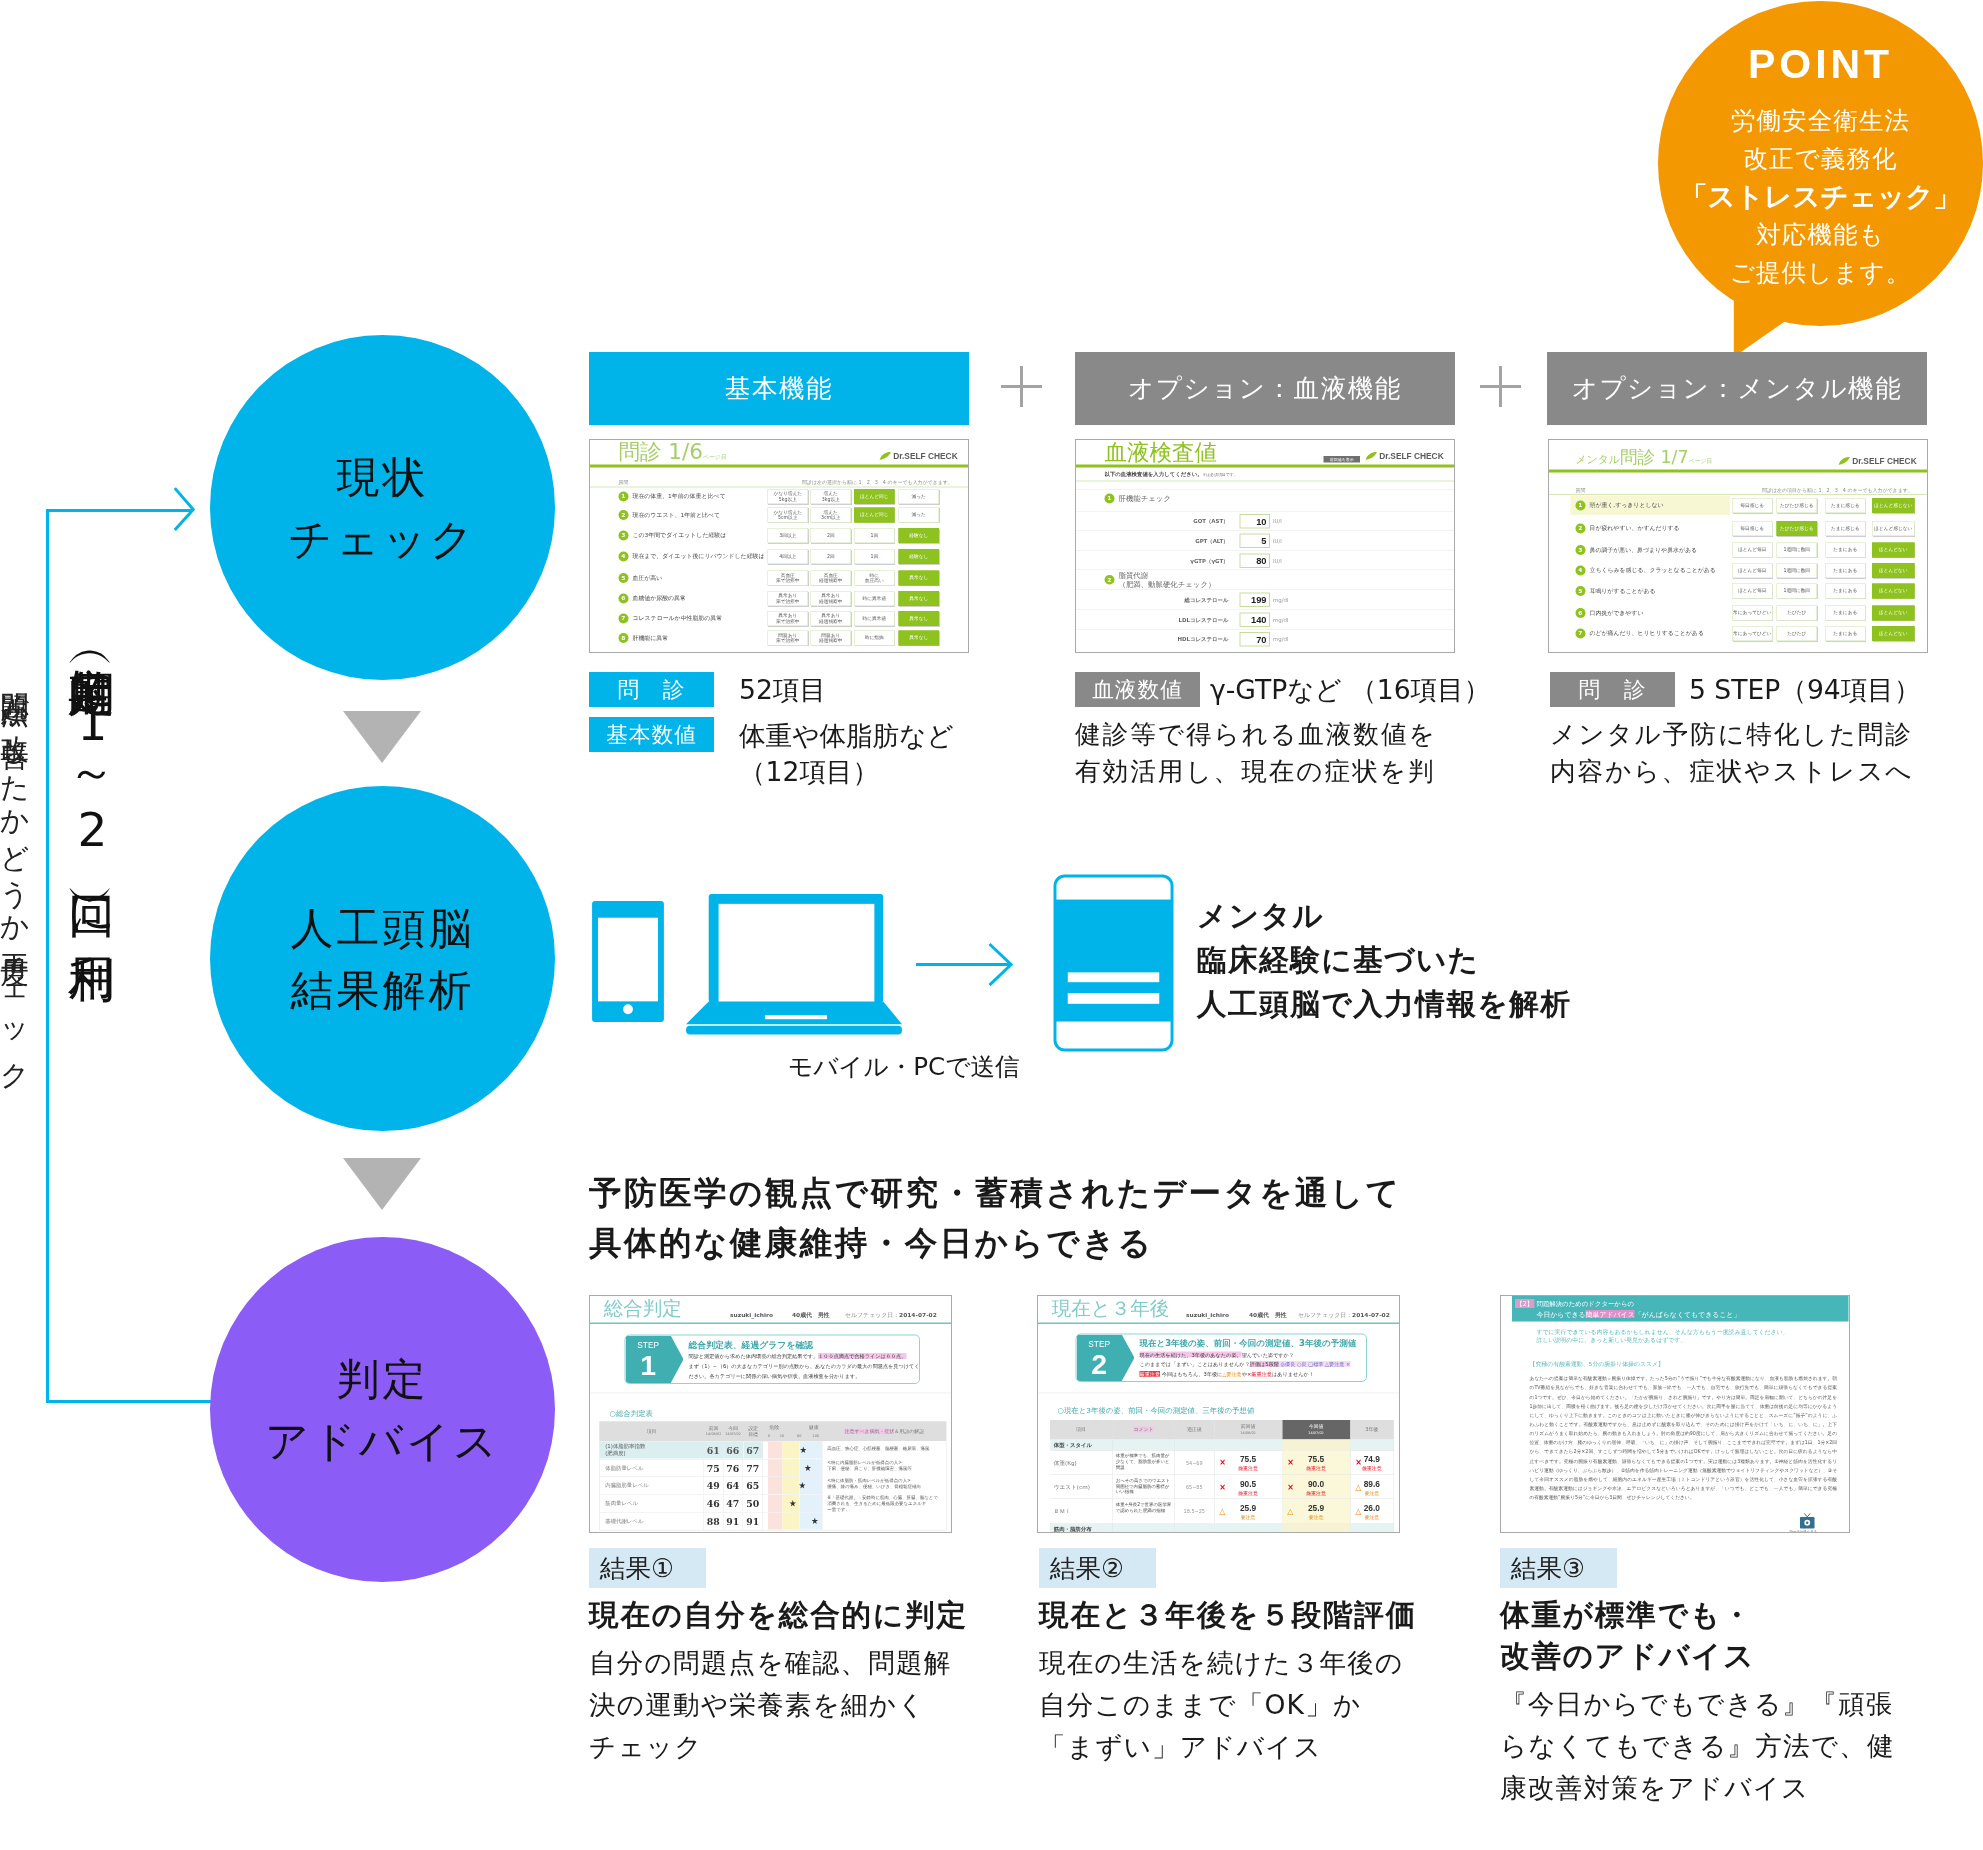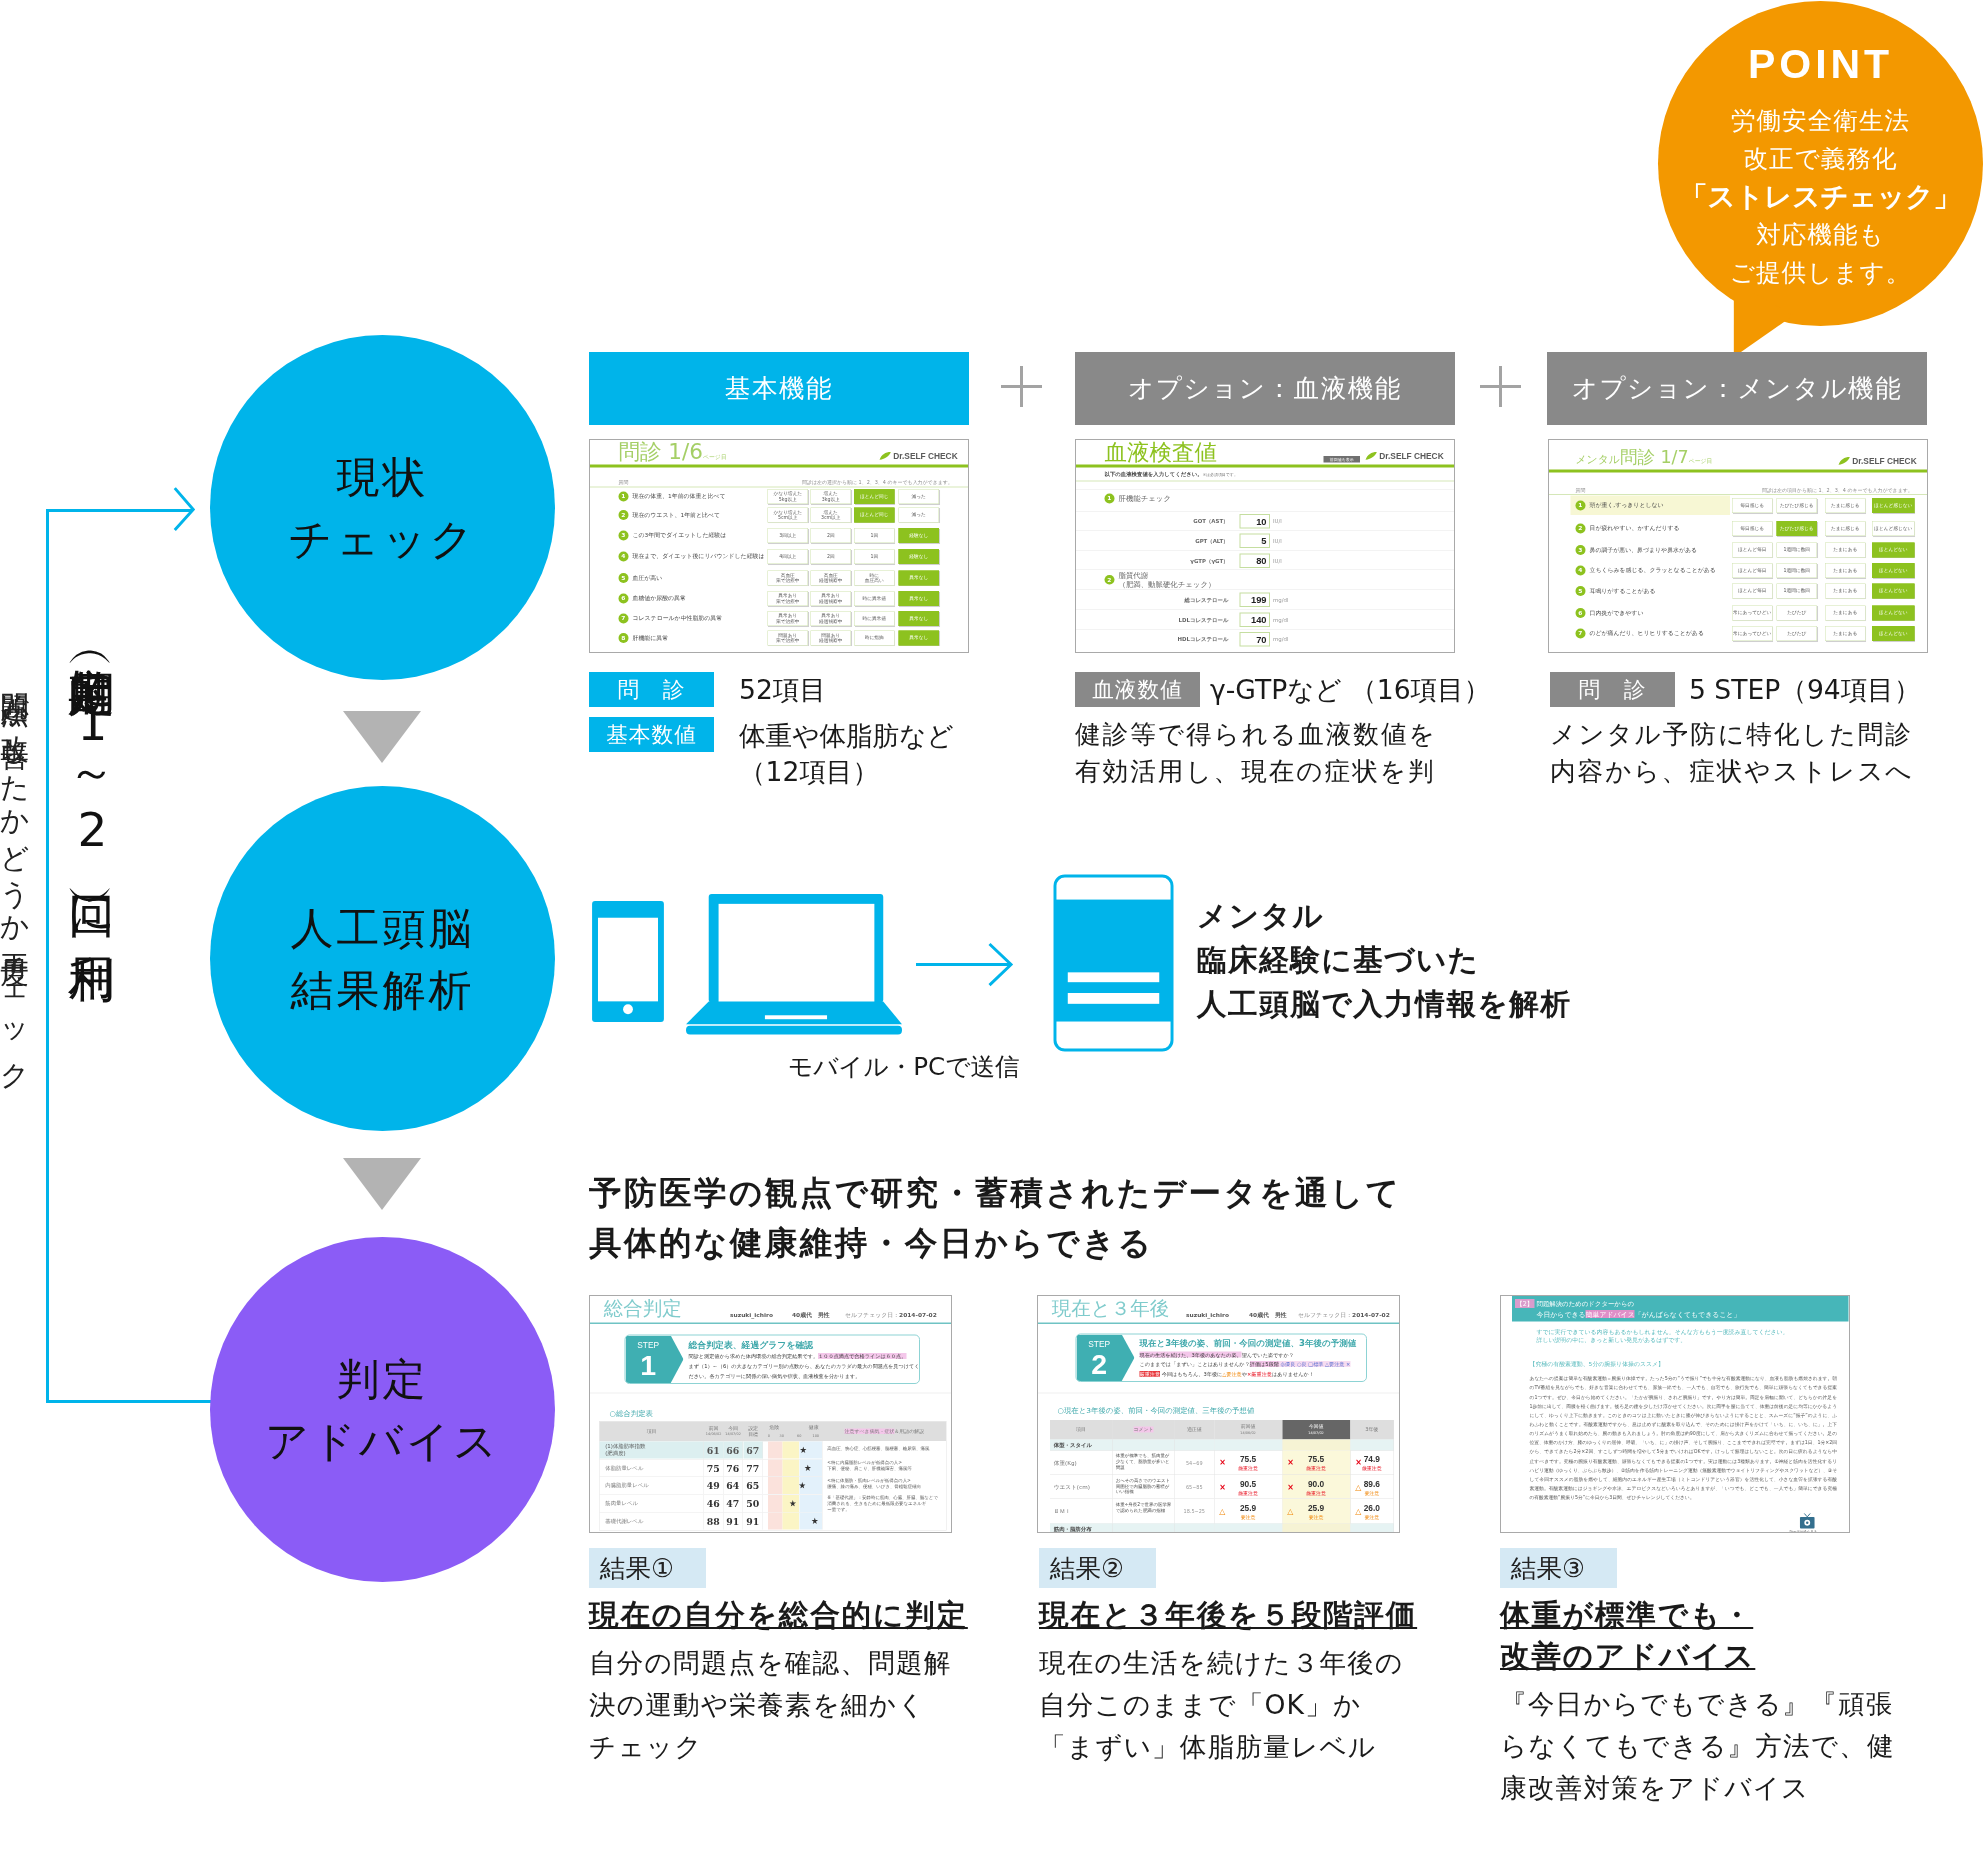--- a/index.html
+++ b/index.html
@@ -138,21 +138,21 @@
 
 
 .ana-text{position:absolute;left:1197px;top:894px;font-size:29.6px;font-weight:bold;line-height:44px;letter-spacing:1.5px;white-space:nowrap;}
 .ana-text span{display:block;}
 #send-caption{left:788px;top:1052px;font-size:24.6px;line-height:29.6px;white-space:nowrap;}
 
 
 #advice-heading{left:589px;top:1168px;font-size:32.5px;font-weight:bold;line-height:50px;letter-spacing:2.5px;white-space:nowrap;}
 #advice-heading span{display:block;}
 .res-label{position:absolute;top:1548px;width:117px;height:40px;background:#d5e9f4;font-size:25.6px;line-height:40px;padding-left:10.8px;color:#222;white-space:nowrap;}
-.res-title{position:absolute;top:1595px;font-size:29.6px;font-weight:bold;line-height:41px;letter-spacing:1.8px;white-space:nowrap;text-decoration:underline;}
+.res-title{position:absolute;top:1595px;font-size:29.6px;font-weight:bold;line-height:41px;letter-spacing:1.8px;white-space:nowrap;}
 .res-title span,.res-body span{display:block;}
 .res-body{position:absolute;font-size:26.6px;line-height:42px;letter-spacing:1.2px;white-space:nowrap;color:#1a1a1a;}
 </style>
 </head>
 <body>
 
 <div id="point-bubble" class="abs"></div>
 <svg id="point-tail" class="abs" width="99" height="89" viewBox="0 0 100 90">
     <polygon points="20,5 20,82 80,40" fill="#f39800"></polygon>
   </svg>
@@ -715,21 +715,21 @@
   <span>チェック</span>
 </div>
 
 <div class="res-label" style="left:1039px">結果②</div>
 <div class="res-title" style="left:1039px">
     <span>現在と３年後を５段階評価</span>
   </div>
 <div class="res-body" style="left:1039px;top:1642px">
   <span>現在の生活を続けた３年後の</span>
   <span>自分このままで「OK」か</span>
-  <span>「まずい」体脂肪量レベル</span>
+  <span>「まずい」アドバイス</span>
 </div>
 
 <div class="res-label" style="left:1500px">結果③</div>
 <div class="res-title" style="left:1500px">
   <span>体重が標準でも・</span>
   <span>改善のアドバイス</span>
 </div>
 <div class="res-body" style="left:1500px;top:1683px">
   <span>『今日からでもできる』『頑張</span>
   <span>らなくてもできる』方法で、健</span>

